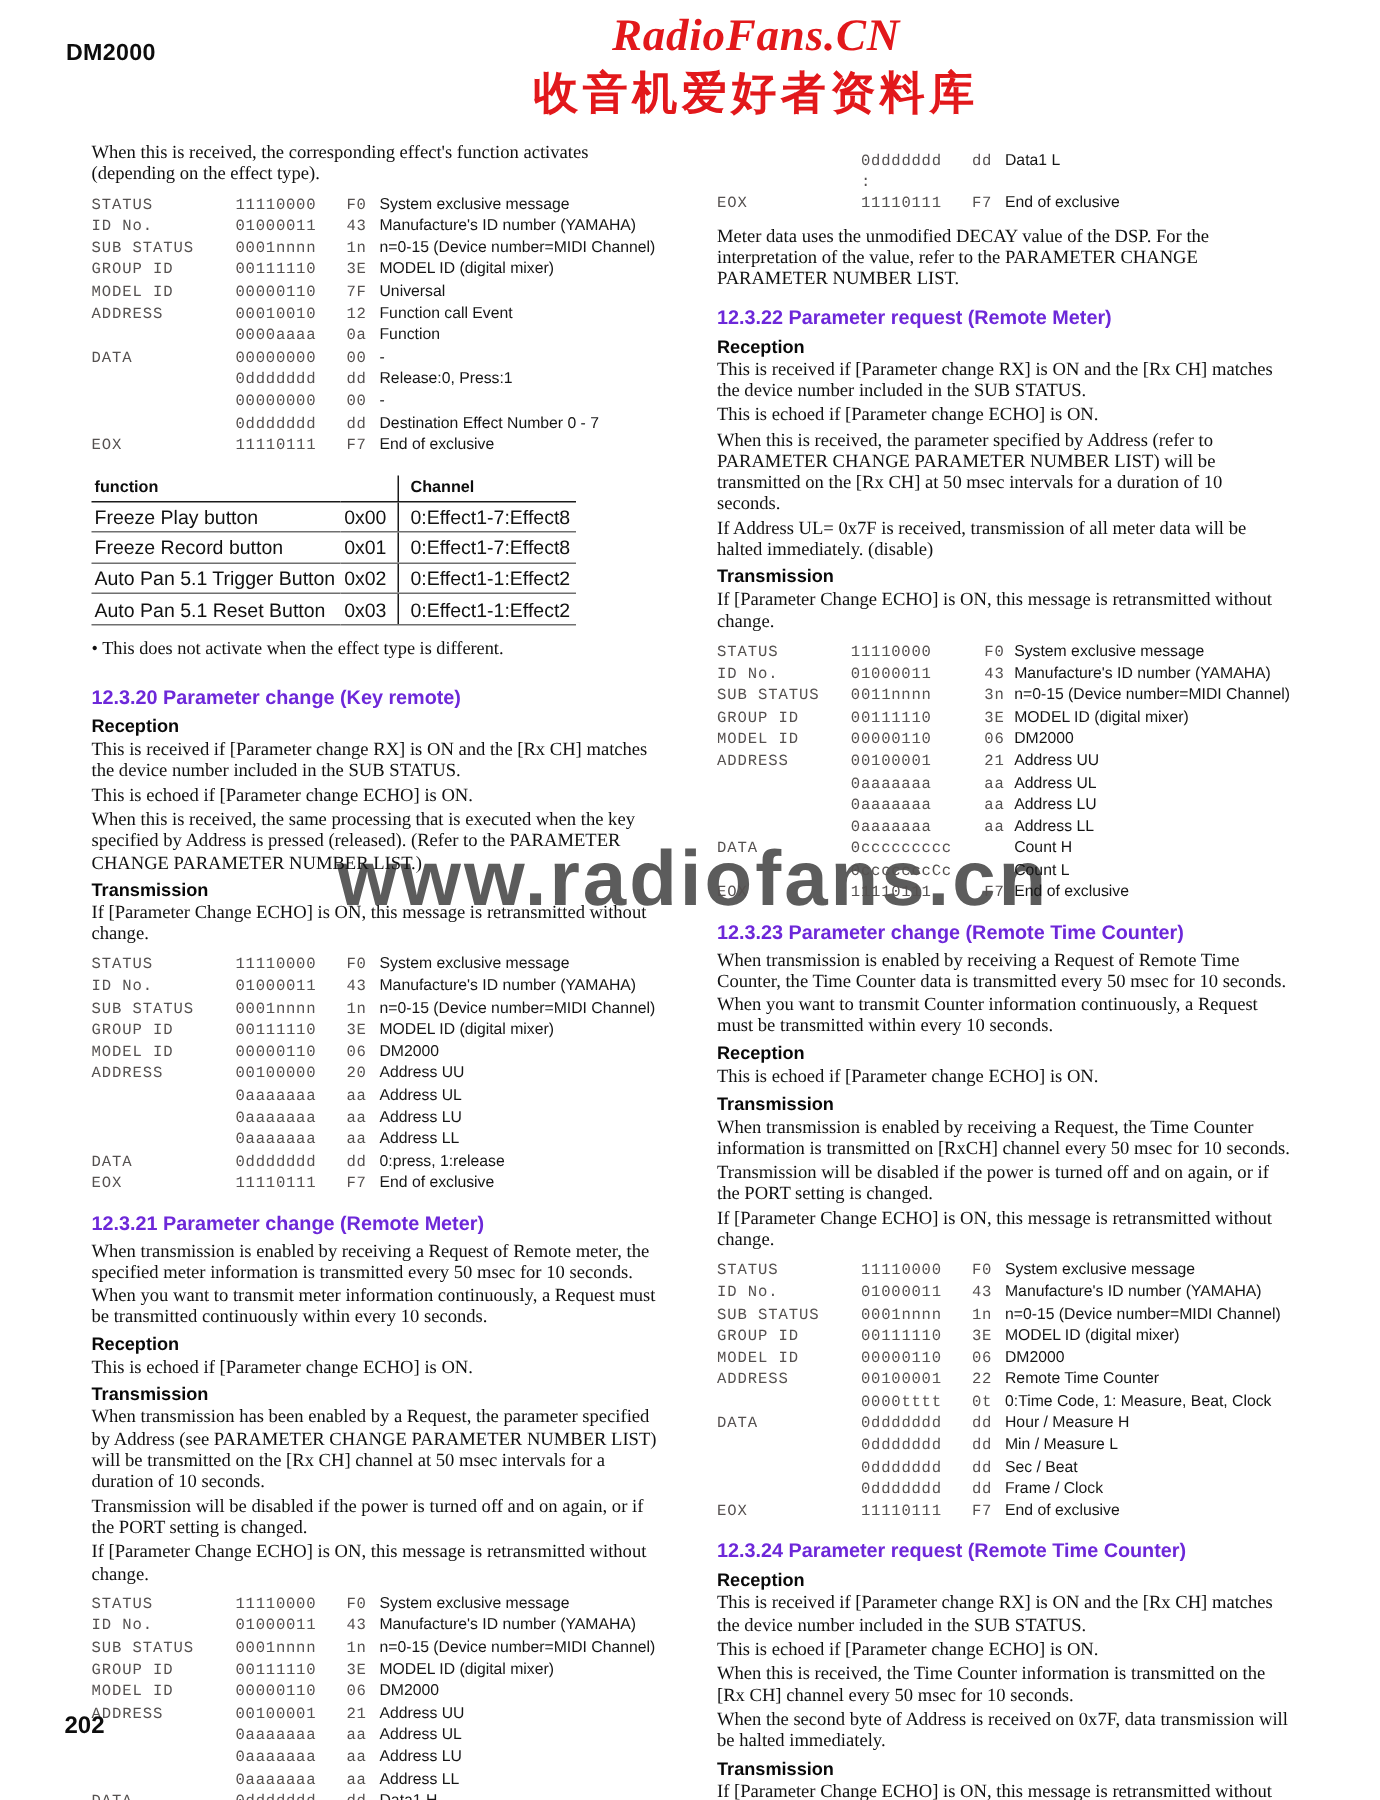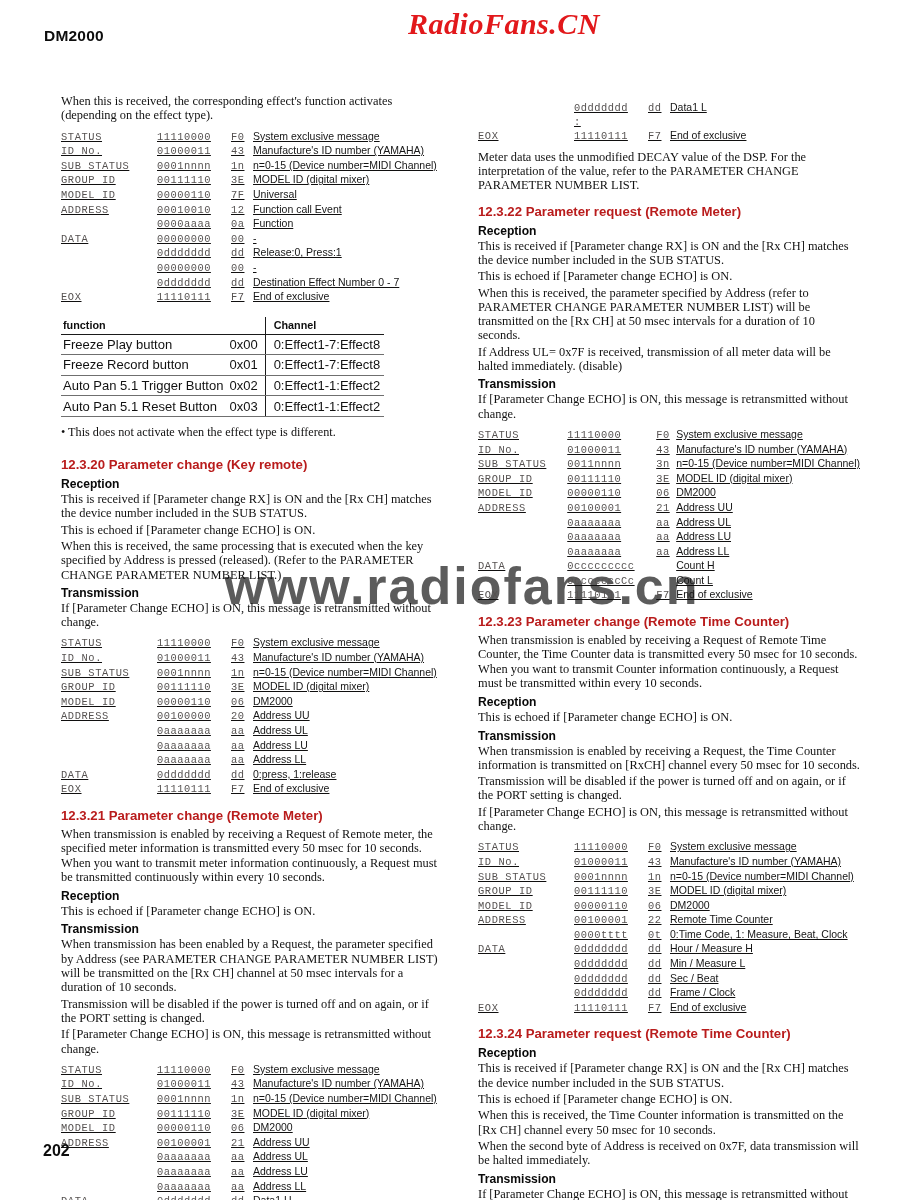--- a/index.html
+++ b/index.html
@@ -108,21 +108,21 @@
     color: #111;
   }
   .para.tight { margin-bottom: 2px; }
 
   h2.section {
     font-family: "Liberation Sans", "DejaVu Sans", sans-serif;
     font-weight: bold;
     font-size: 13.2px;
     margin: 11px 0 3px 0;
     line-height: 16px;
-    color: #b91c1c;
+    color: #6d28d9;
   }
   h3.subhead {
     font-family: "Liberation Sans", "DejaVu Sans", sans-serif;
     font-weight: bold;
     font-size: 12.1px;
     margin: 4px 0 1px 0;
     line-height: 14px;
     color: #090909;
   }
 
@@ -130,21 +130,20 @@
     font-size: 12.2px;
     line-height: 14px;
     margin: 8px 0 18px 0;
   }
 
   
   table.midi {
     border-collapse: collapse;
     margin: 7px 0 6px 0;
     width: 100%;
-    text-decoration: underline;
   }
   table.midi td {
     padding: 0 0 1.6px 0;
     vertical-align: baseline;
     white-space: nowrap;
   }
   td.m-label {
     font-family: "Liberation Mono", "DejaVu Sans Mono", monospace;
     font-size: 10.4px;
     letter-spacing: 0.6px;
@@ -216,20 +215,21 @@
 </style>
 </head>
 <body>
 
 <div class="page">
 
   <div class="doc-title">DM2000</div>
 
   <div class="stamp">
     <div class="stamp-latin">RadioFans.CN</div>
+    <div class="stamp-cjk">收音机爱好者资料库</div>
   </div>
 
   <div class="watermark">www.radiofans.cn</div>
 
   <div class="col col-left">
 
     <p class="para">When this is received, the corresponding effect's function activates (depending on the effect type).</p>
 
     <table class="midi">
       <tbody>

